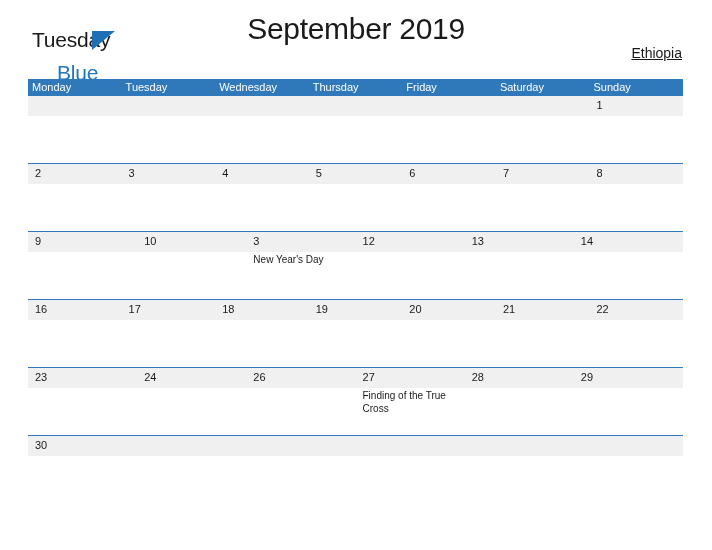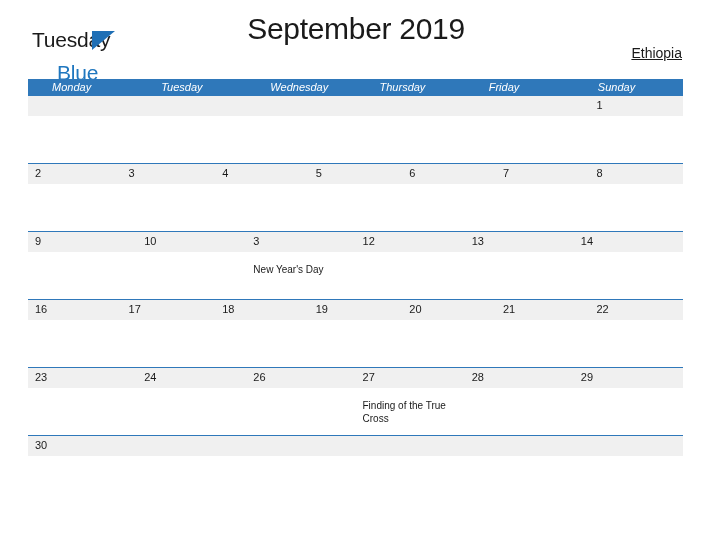--- a/index.html
+++ b/index.html
@@ -101,24 +101,23 @@
   .dow-row {
     display: flex;
     background: #2f78ba;
     height: 17px;
   }
   .dow-cell {
     flex: 1 1 0;
     color: #ffffff;
     font-size: 11px;
     line-height: 17px;
-    padding-left: 24px;
+    padding-left: 4px;
     box-sizing: border-box;
     white-space: nowrap;
-    font-style: italic;
   }
 
   .week {
     position: relative;
     border-top: 1.4px solid #2f78ba;
   }
   .week:first-of-type {
     border-top: none;
   }
 
@@ -149,21 +148,21 @@
   }
 
   .daynum {
     font-size: 11px;
     line-height: 15px;
     color: #1a1a1a;
     height: 16px;
   }
 
   .events {
-    margin-top: 14px;
+    margin-top: 4px;
   }
   .event {
     font-size: 10px;
     line-height: 12.5px;
     color: #1a1a1a;
     word-wrap: break-word;
   }
 
   .day-empty .daynum {
     visibility: hidden;
@@ -189,20 +188,21 @@
   </div>
 
   <div class="calendar">
 
     <div class="dow-row" id="dow-row">
         <div class="dow-cell">Monday</div>
         <div class="dow-cell">Tuesday</div>
         <div class="dow-cell">Wednesday</div>
         <div class="dow-cell">Thursday</div>
         <div class="dow-cell">Friday</div>
+        <div class="dow-cell">Saturday</div>
         <div class="dow-cell">Sunday</div>
       </div>
 
     <div id="weeks-container">
         <div class="week">
           <div class="week-band"></div>
           <div class="week-cells">
             <div class="day day-empty">
               <div class="daynum"></div>
             </div>

